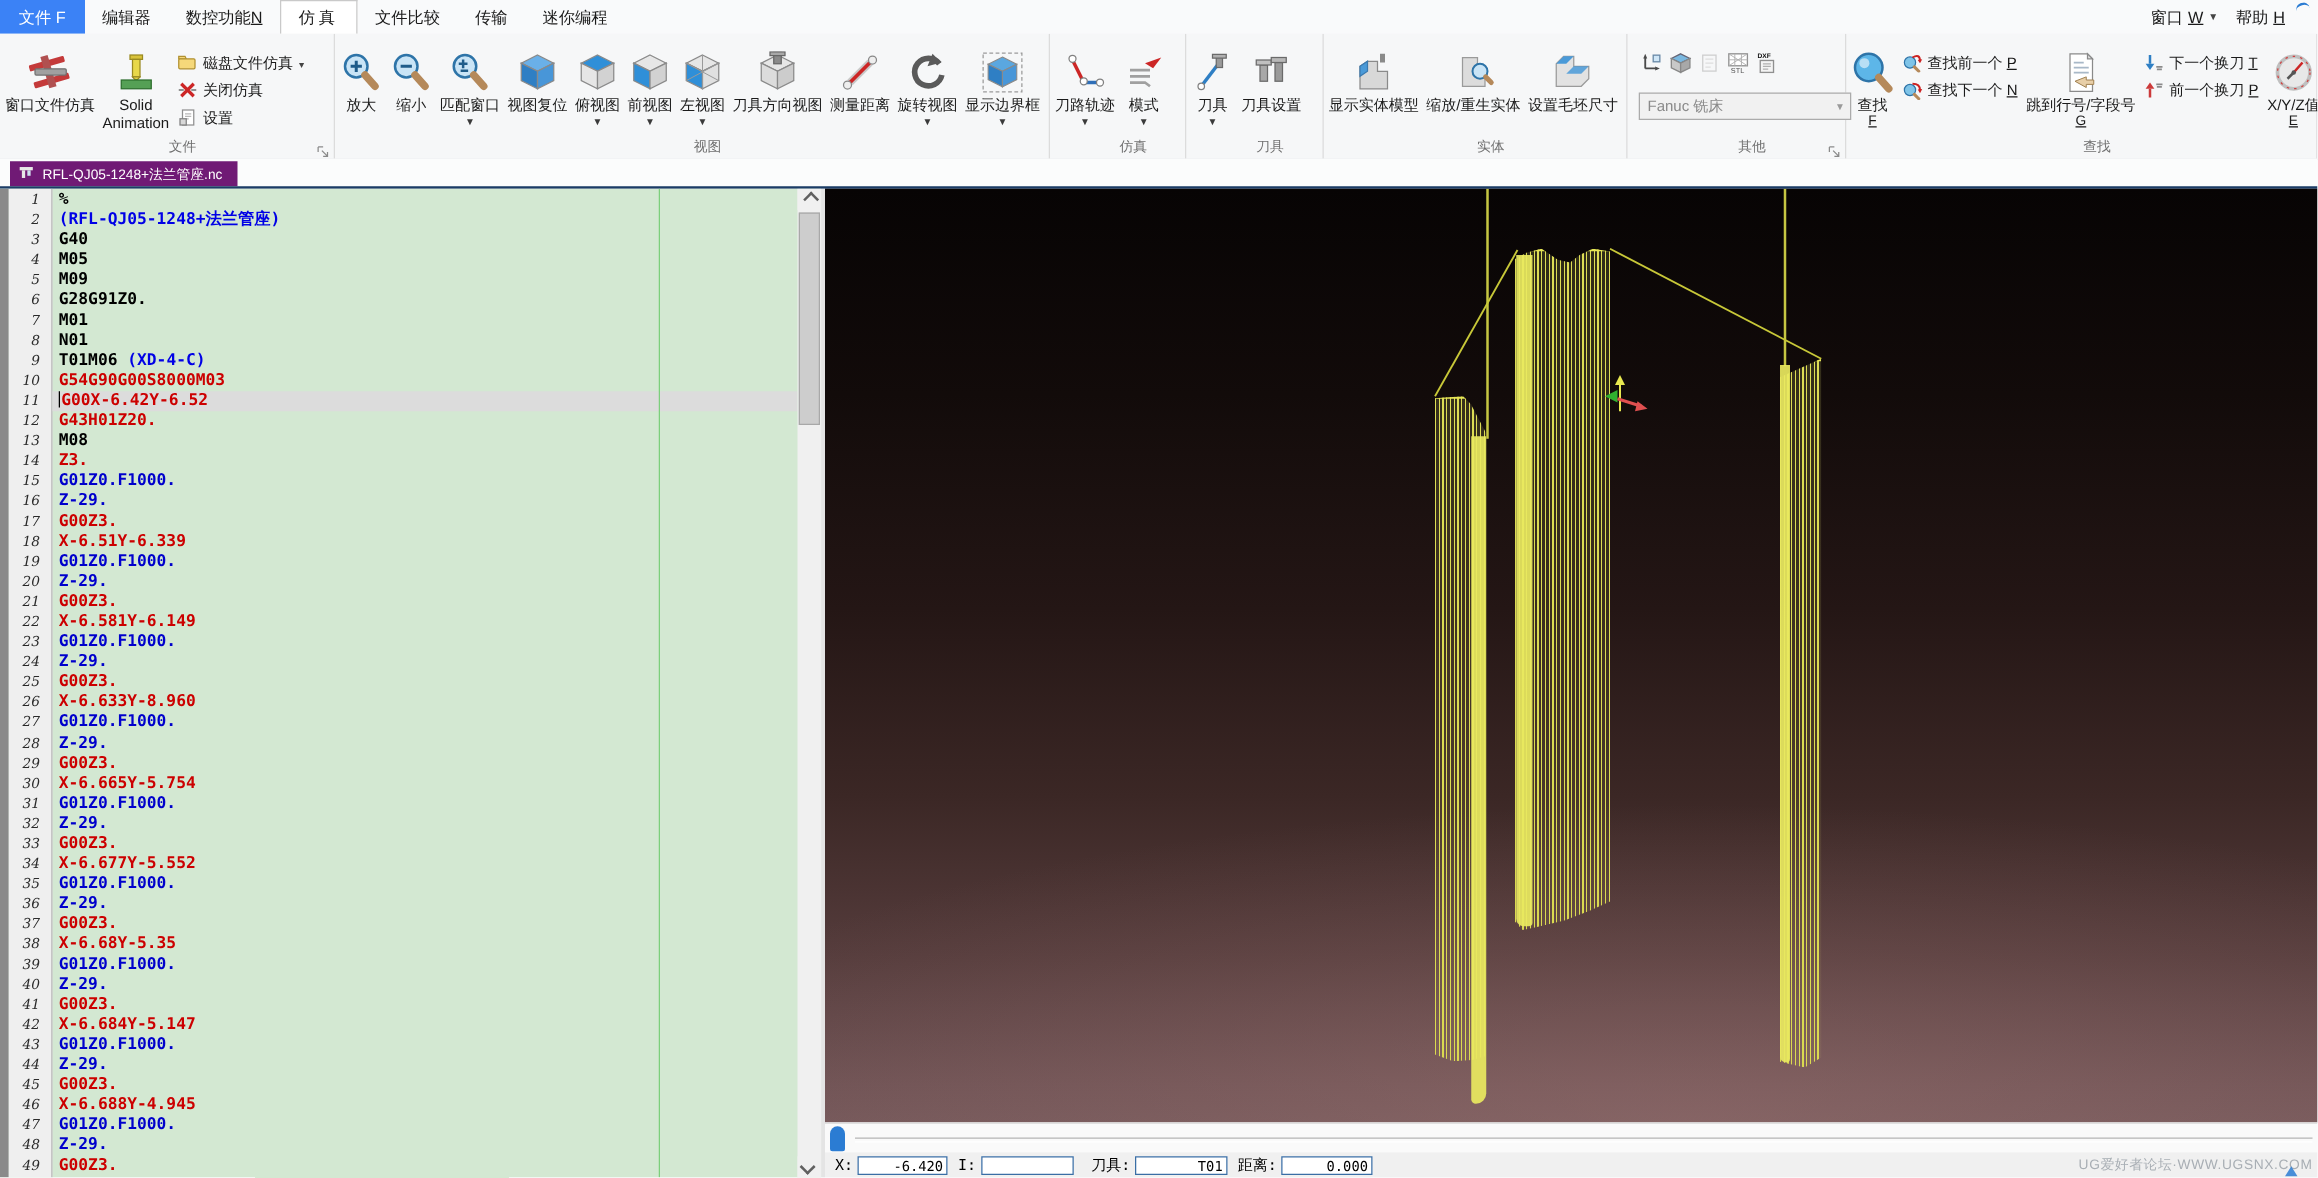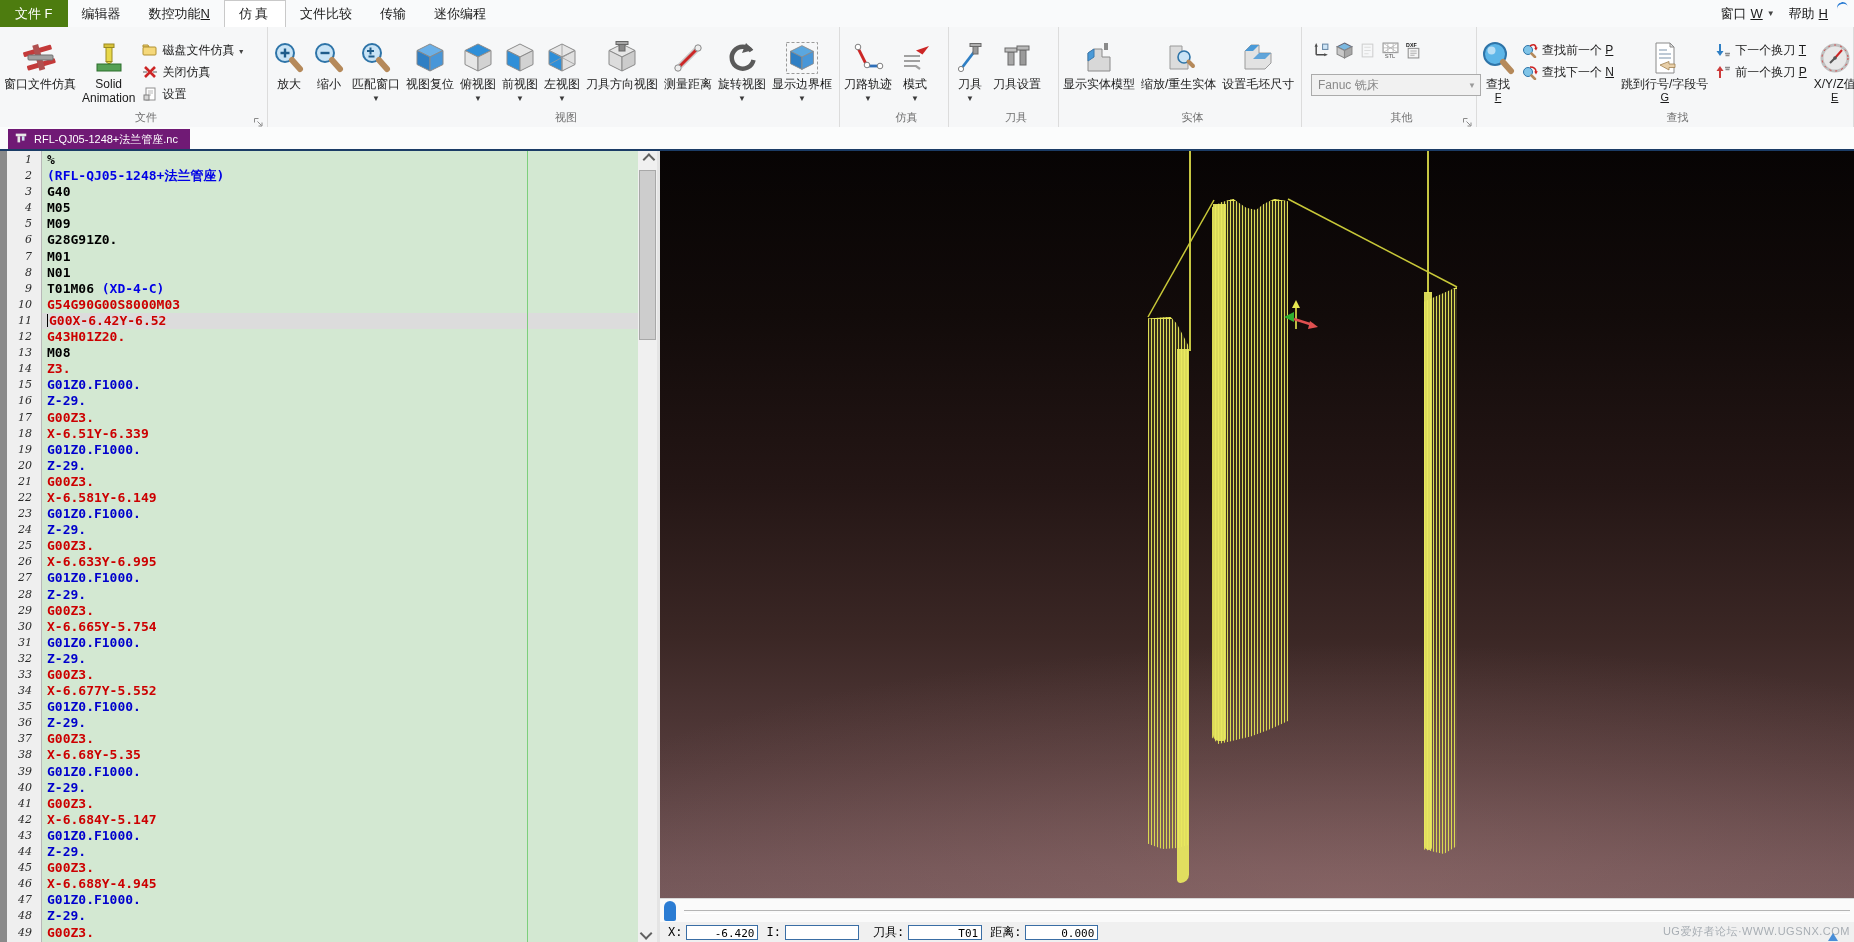--- a/index.html
+++ b/index.html
@@ -5,21 +5,21 @@
   html,body{margin:0;padding:0;width:1854px;height:942px;overflow:hidden;
     font-family:"Liberation Sans","DejaVu Sans",sans-serif;background:#fff;}
   #app{position:relative;width:1854px;height:942px;background:#f6f7f8;}
 
   
   #menubar{position:absolute;left:0;top:0;width:1854px;height:27px;background:#f9fafb;
     display:flex;align-items:stretch;font-size:13px;color:#1a1a1a;}
   #menu-left{display:flex;align-items:stretch;}
   #menu-right{position:absolute;right:26px;top:0;height:27px;display:flex;align-items:center;gap:14px;}
   .menu-tab{display:flex;align-items:center;padding:0 14px;cursor:default;white-space:nowrap;}
-  .menu-tab.filetab{background:#4d7c0f;color:#fff;padding:0 15px;}
+  .menu-tab.filetab{background:#3b82f6;color:#fff;padding:0 15px;}
   .menu-tab.active{background:#fff;border:1px solid #c9c9c9;border-bottom:none;letter-spacing:3px;}
   .menu-right-item{display:flex;align-items:center;gap:4px;white-space:nowrap;}
   .mr-arrow{font-size:8px;color:#444;}
   #menu-corner-mark{position:absolute;right:6px;top:2px;width:11px;height:9px;
     border-top:2px solid #2b7cd3;border-radius:50%;transform:rotate(-14deg);}
 
   
   #ribbon{position:absolute;left:0;top:27px;width:1854px;height:100px;background:#f6f7f8;
     border-bottom:1px solid #d9dde1;display:flex;overflow:hidden;}
   .rb-group{position:relative;height:100%;border-right:1px solid #dcdcdc;box-sizing:border-box;flex:none;}
@@ -593,21 +593,21 @@
           <div class="code-row"><span class="seg-b">Z-29.</span></div>
           <div class="code-row"><span class="seg-r">G00Z3.</span></div>
           <div class="code-row"><span class="seg-r">X-6.51Y-6.339</span></div>
           <div class="code-row"><span class="seg-b">G01Z0.F1000.</span></div>
           <div class="code-row"><span class="seg-b">Z-29.</span></div>
           <div class="code-row"><span class="seg-r">G00Z3.</span></div>
           <div class="code-row"><span class="seg-r">X-6.581Y-6.149</span></div>
           <div class="code-row"><span class="seg-b">G01Z0.F1000.</span></div>
           <div class="code-row"><span class="seg-b">Z-29.</span></div>
           <div class="code-row"><span class="seg-r">G00Z3.</span></div>
-          <div class="code-row"><span class="seg-r">X-6.633Y-6.995</span></div>
+          <div class="code-row"><span class="seg-r">X-6.633Y-8.960</span></div>
           <div class="code-row"><span class="seg-b">G01Z0.F1000.</span></div>
           <div class="code-row"><span class="seg-b">Z-29.</span></div>
           <div class="code-row"><span class="seg-r">G00Z3.</span></div>
           <div class="code-row"><span class="seg-r">X-6.665Y-5.754</span></div>
           <div class="code-row"><span class="seg-b">G01Z0.F1000.</span></div>
           <div class="code-row"><span class="seg-b">Z-29.</span></div>
           <div class="code-row"><span class="seg-r">G00Z3.</span></div>
           <div class="code-row"><span class="seg-r">X-6.677Y-5.552</span></div>
           <div class="code-row"><span class="seg-b">G01Z0.F1000.</span></div>
           <div class="code-row"><span class="seg-b">Z-29.</span></div>

